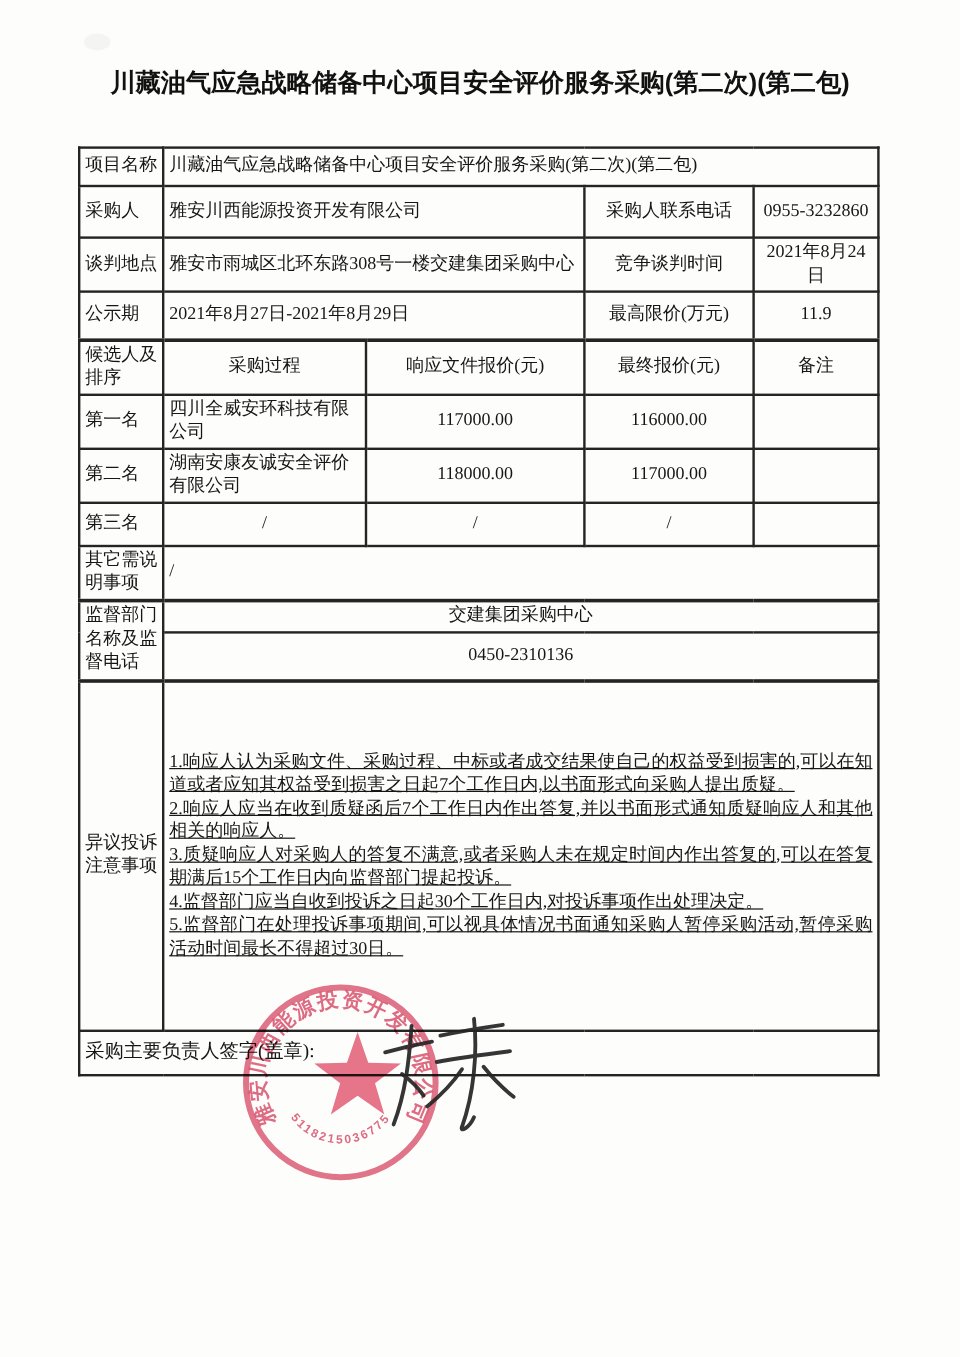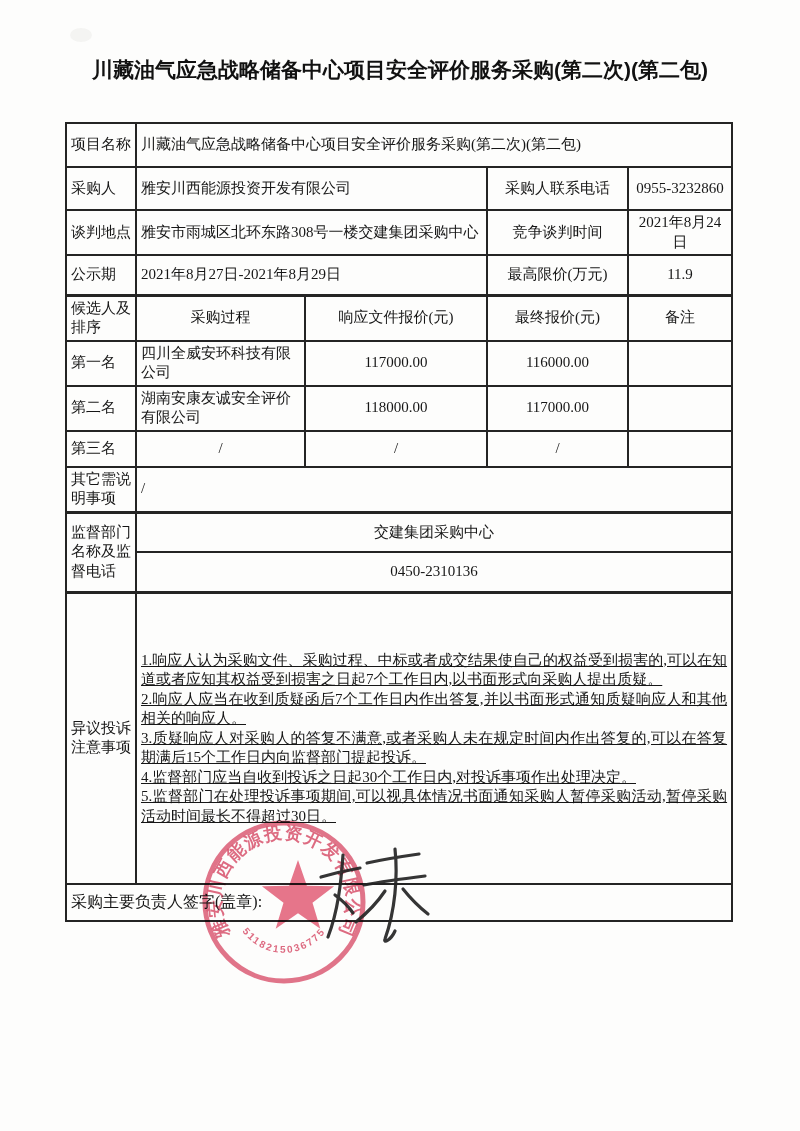--- a/index.html
+++ b/index.html
@@ -50,21 +50,21 @@
 
 <table class="results">
   <colgroup>
     <col style="width:70px">
       <col style="width:169px">
       <col style="width:182px">
       <col style="width:141px">
       <col style="width:104px">
   </colgroup>
   <tbody>
-      <tr style="height:44px">
+      <tr style="height:32px">
     <td class="lab l">项目名称</td>
     <td class="l" colspan="4">川藏油气应急战略储备中心项目安全评价服务采购(第二次)(第二包)</td>
   </tr>
   <tr style="height:43px">
     <td class="lab l">采购人</td>
     <td class="l" colspan="2">雅安川西能源投资开发有限公司</td>
     <td class="c">采购人联系电话</td>
     <td class="c">0955-3232860</td>
   </tr>
   <tr style="height:42px">
@@ -104,21 +104,21 @@
     <td class="lab l">第三名</td>
     <td class="c">/</td>
     <td class="c">/</td>
     <td class="c">/</td>
     <td class="c"></td>
   </tr>
   <tr style="height:43px">
     <td class="lab l">其它需说明事项</td>
     <td class="l" colspan="4">/</td>
   </tr>
-  <tr style="height:40px" class="bt3">
+  <tr style="height:27px" class="bt3">
     <td class="lab l" rowspan="2">监督部门名称及监督电话</td>
     <td class="c" colspan="4">交建集团采购中心</td>
   </tr>
   <tr style="height:40px">
     <td class="c" colspan="4">0450-2310136</td>
   </tr>
   <tr style="height:292px" class="bt3">
     <td class="lab l">异议投诉注意事项</td>
     <td class="longtext" colspan="4">
       <p>1.响应人认为采购文件、采购过程、中标或者成交结果使自己的权益受到损害的,可以在知道或者应知其权益受到损害之日起7个工作日内,以书面形式向采购人提出质疑。</p>

